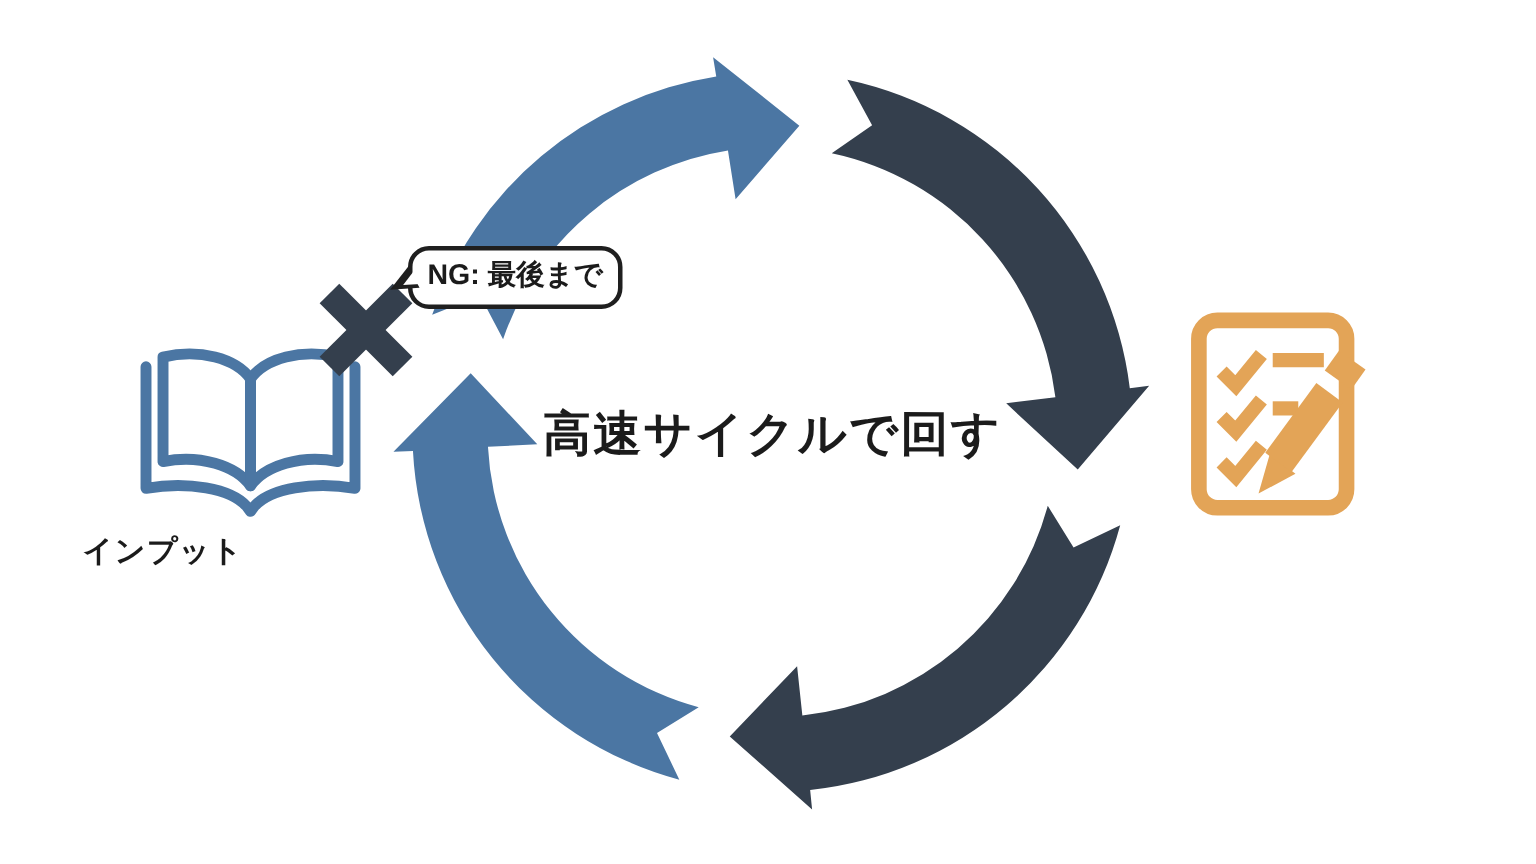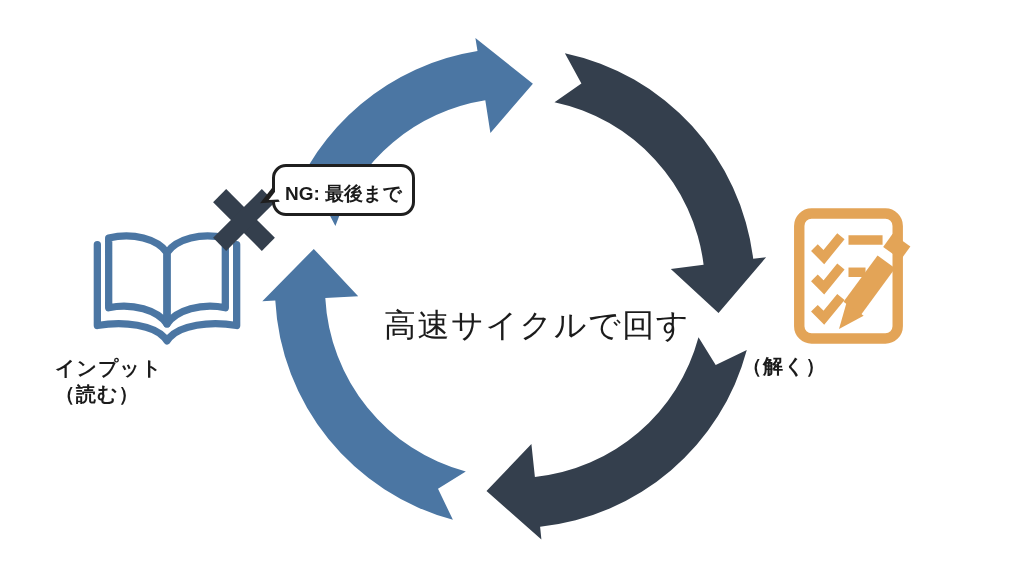--- a/index.html
+++ b/index.html
@@ -20,29 +20,28 @@
   .stroke-dark{stroke:var(--c-dark,#364050);fill:none;}
   .stroke-orange{stroke:var(--c-orange,#e3a457);fill:none;}
   .fill-orange{fill:var(--c-orange,#e3a457);stroke:none;}
 
   
   .side-label{
     z-index:2;text-align:left;font-weight:700;font-size:20px;line-height:1.28;
     letter-spacing:1px;
   }
   .center-label{
-    z-index:2;text-align:right;font-weight:400;font-size:32px;letter-spacing:1.5px;
+    z-index:2;text-align:center;font-weight:700;font-size:32px;letter-spacing:1.5px;
     white-space:nowrap;
-    margin-top:36px;
   }
 
   
   .bubble{
     z-index:3;background:var(--c-bubble-bg,#fff);border:3px solid var(--c-bubble-border,#1f1f1f);
-    border-radius:14px;padding:15px 10px 6px;text-align:center;font-weight:700;
+    border-radius:14px;padding:5px 10px 6px;text-align:center;font-weight:700;
     font-size:19px;line-height:1.3;white-space:nowrap;
   }
   .bubble::before{
     content:'';position:absolute;left:-16px;bottom:6px;width:0;height:0;
     border-style:solid;border-width:8px 18px 8px 0;
     border-color:transparent var(--c-bubble-border,#1f1f1f) transparent transparent;
     transform:rotate(-28deg);
   }
   .bubble::after{
     content:'';position:absolute;left:-7px;bottom:10px;width:0;height:0;
@@ -75,32 +74,30 @@
     <path class="stroke-dark" stroke-width="19" stroke-linecap="butt" d="M14,14 L64,64"></path>
     <path class="stroke-dark" stroke-width="19" stroke-linecap="butt" d="M64,14 L14,64"></path>
   </svg>
 
   <div class="abs bubble" style="left:272px;top:164px;">
     <span style="display:block">NG: 最後まで</span>
   </div>
 
   <div class="abs side-label" style="left:55px;top:356px;width:225px;">
     <span style="display:block">インプット</span>
-    <span style="display:block">（読む）</span>
   </div>
 
   <svg class="abs" style="left:786px;top:206px;z-index:2;" width="142" height="142" viewBox="0 0 150 150">
     <rect class="stroke-orange" stroke-width="11" x="14" y="8" width="104" height="132" rx="13"></rect>
     <path class="stroke-orange" stroke-width="10" stroke-linejoin="miter" d="M30,44 L40,54 L58,32"></path>
     <path class="stroke-orange" stroke-width="10" stroke-linejoin="miter" d="M30,76 L40,86 L58,64"></path>
     <path class="stroke-orange" stroke-width="10" stroke-linejoin="miter" d="M30,108 L40,118 L58,96"></path>
     <path class="stroke-orange" stroke-width="10" d="M66,36 L102,36"></path>
     <path class="stroke-orange" stroke-width="10" d="M66,70 L84,70"></path>
     <path class="fill-orange" d="M56,130 L64,102 L82,116 Z"></path>
     <path class="stroke-orange" stroke-width="23" d="M70,108 L106,59"></path>
     <path class="stroke-orange" stroke-width="23" d="M112,50 L122,36"></path>
   </svg>
 
   <div class="abs side-label" style="left:742px;top:354px;width:228px;">
-    <span style="display:block">（解く）</span>
   </div>
 
 </div>
 
 </body></html>

